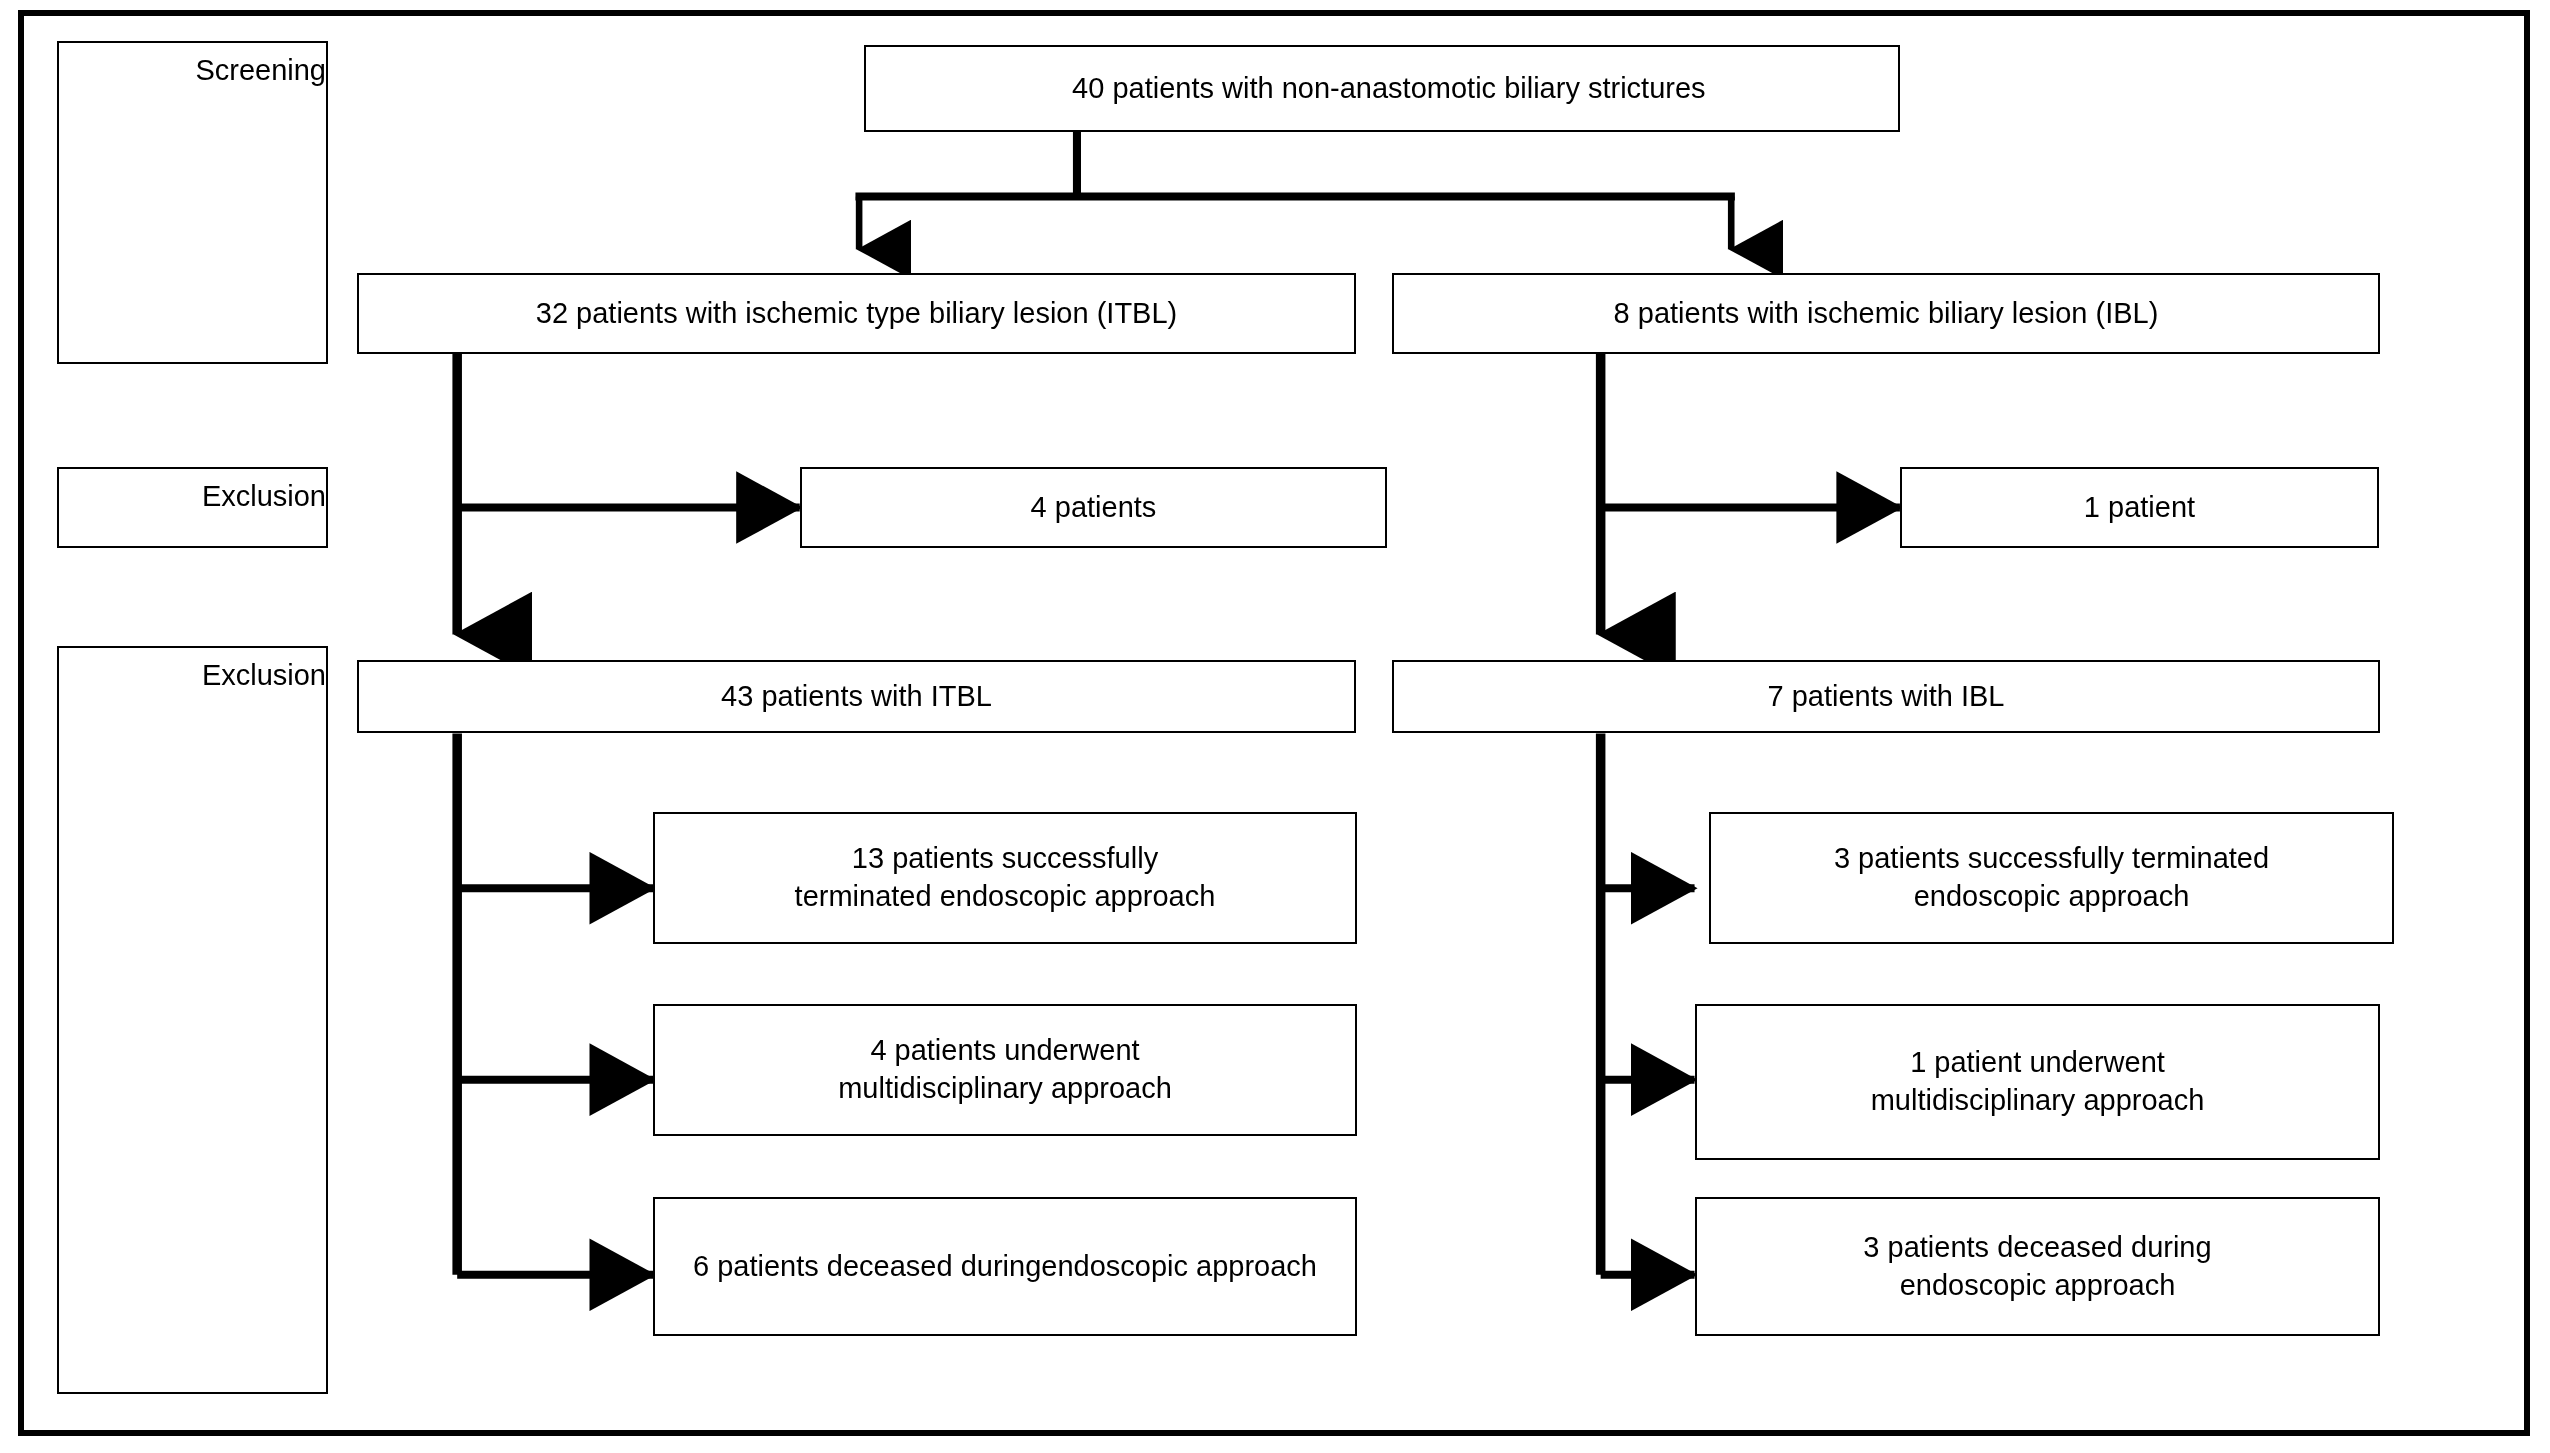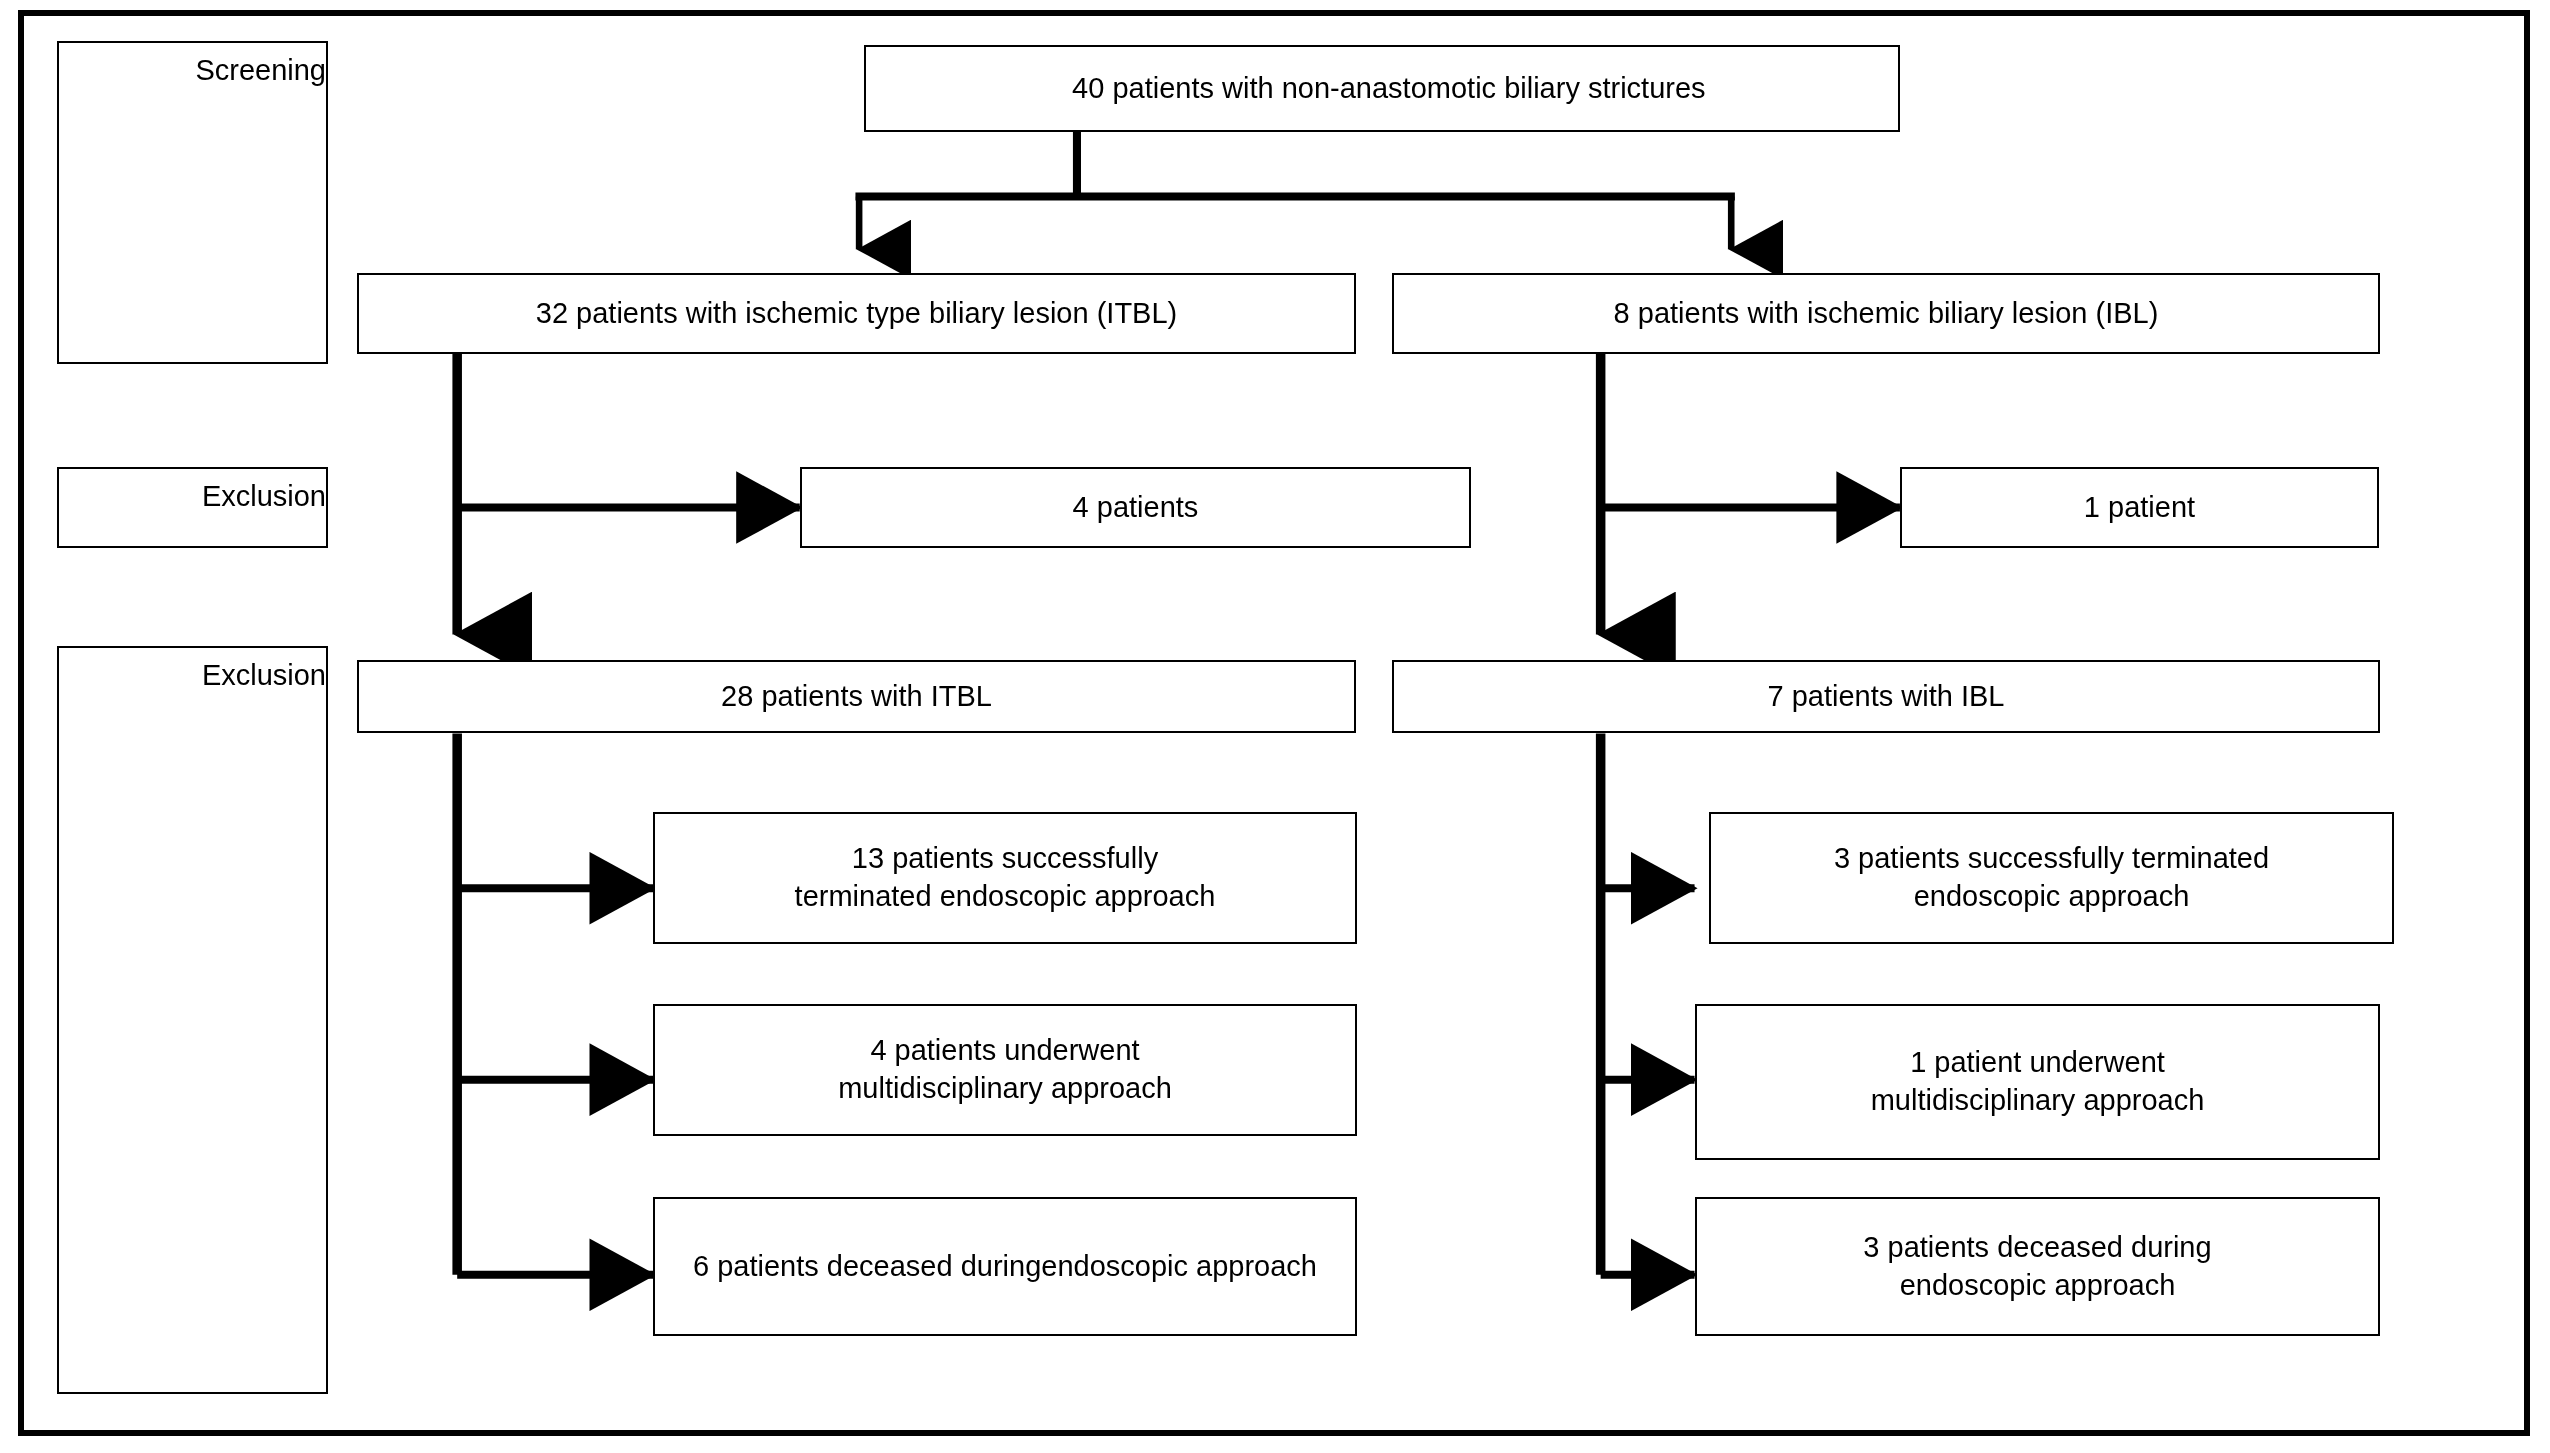--- a/index.html
+++ b/index.html
@@ -149,30 +149,30 @@
   </div>
 
   <div class="node" style="left:357px; top:273px; width:999px; height:81px;">
     <span>32 patients with ischemic type biliary lesion (ITBL)</span>
   </div>
 
   <div class="node" style="left:1392px; top:273px; width:988px; height:81px;">
     <span>8 patients with ischemic biliary lesion (IBL)</span>
   </div>
 
-  <div class="node" style="left:800px; top:467px; width:671px; height:81px;">
+  <div class="node" style="left:800px; top:467px; width:587px; height:81px;">
     <span>4 patients</span>
   </div>
 
   <div class="node" style="left:1900px; top:467px; width:479px; height:81px;">
     <span>1 patient</span>
   </div>
 
   <div class="node" style="left:357px; top:660px; width:999px; height:73px;">
-    <span>28 patients with ITBL</span>
+    <span>43 patients with ITBL</span>
   </div>
 
   <div class="node" style="left:1392px; top:660px; width:988px; height:73px;">
     <span>7 patients with IBL</span>
   </div>
 
   <div class="node two-line" style="left:653px; top:812px; width:704px; height:132px; flex-direction:column;">
     <span>13 patients successfully</span>
     <span>terminated endoscopic approach</span>
   </div>

